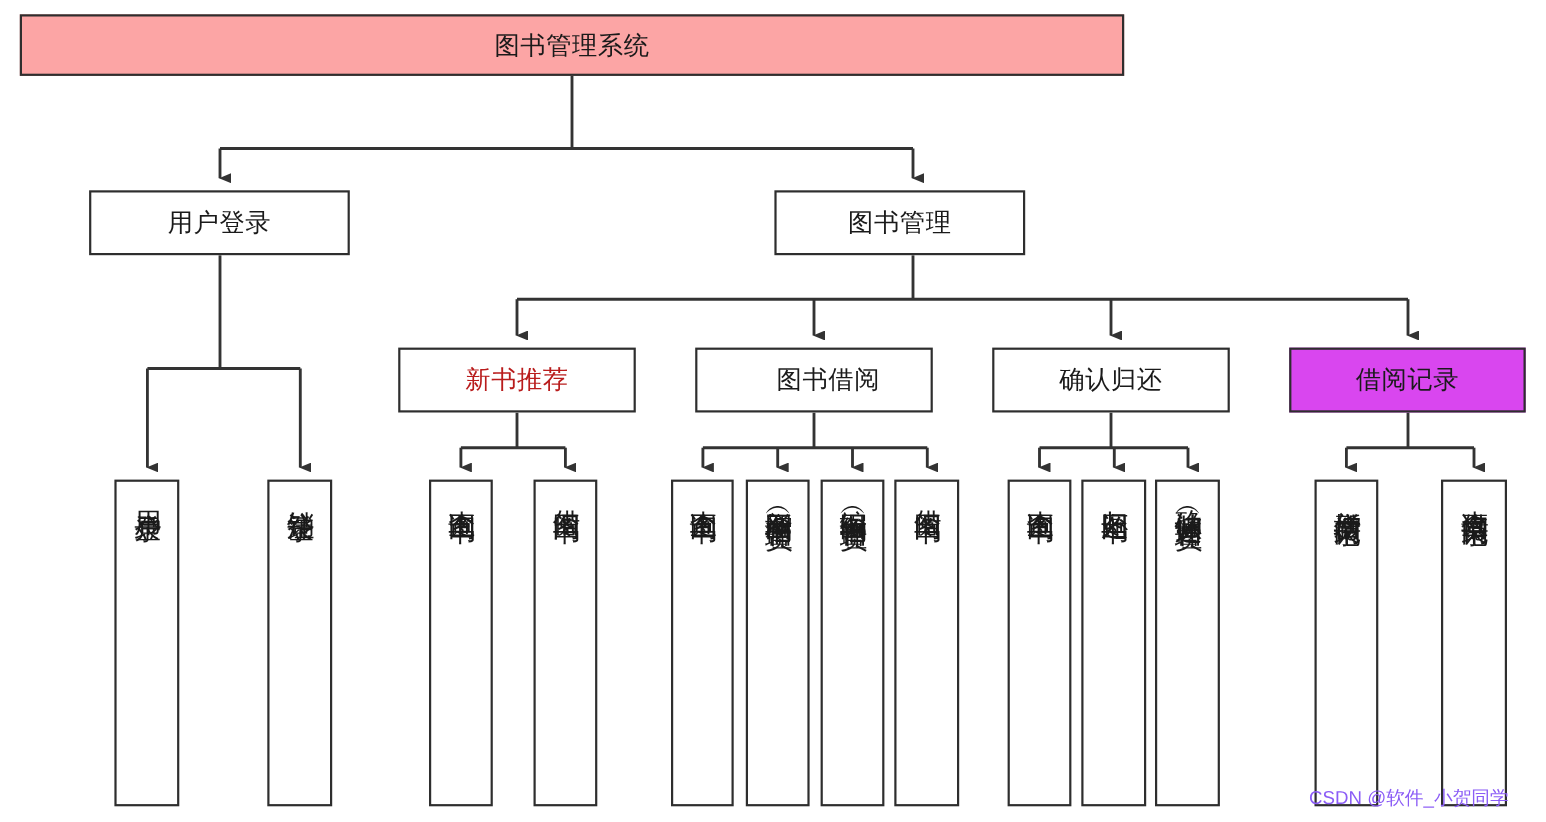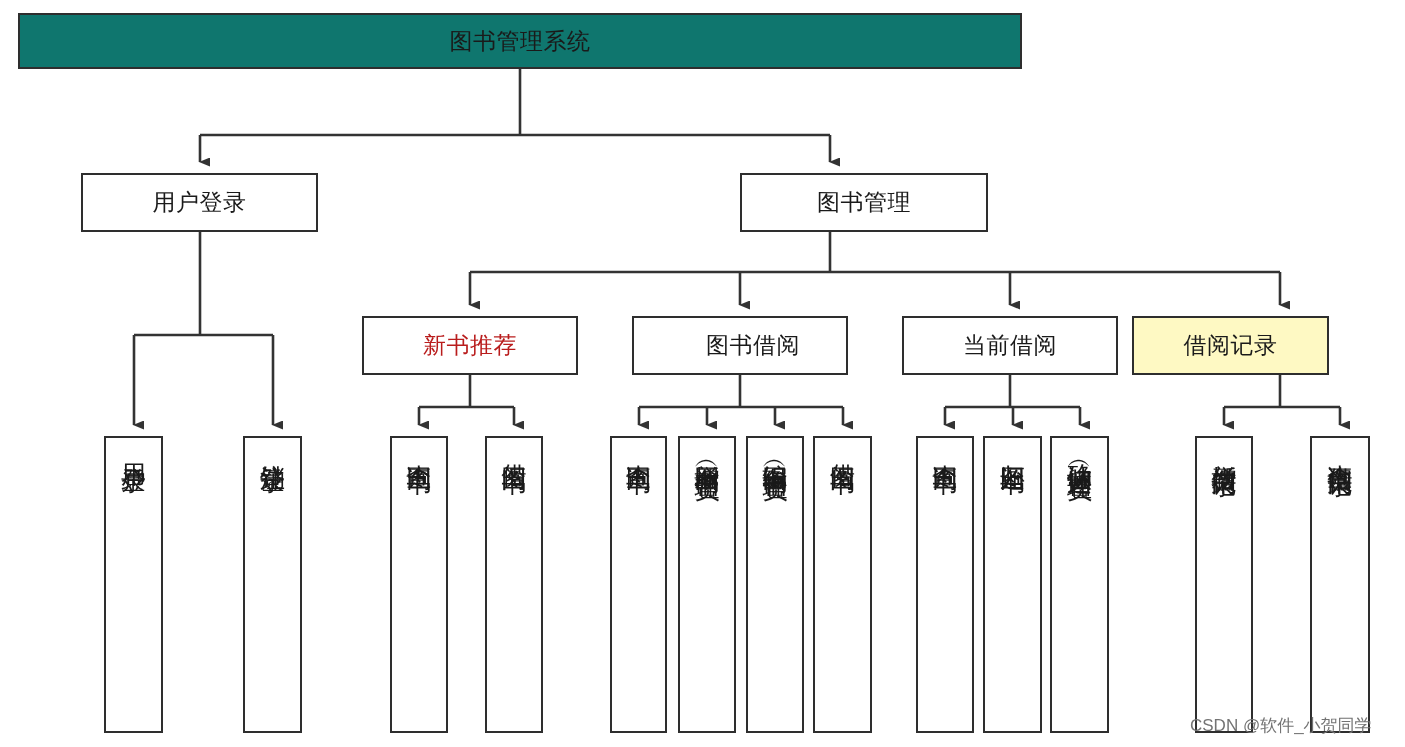--- a/index.html
+++ b/index.html
@@ -52,21 +52,21 @@
     text-orientation: upright;
     font-size: 25px;
     letter-spacing: 2px;
     line-height: 1.0;
   }
   .watermark {
     position: absolute;
     left: 1190px;
     top: 714px;
     font-size: 17px;
-    color: #737373;
+    color: #8b5cf6;
     white-space: nowrap;
     font-family: "Liberation Sans", "DejaVu Sans", sans-serif;
   }
 </style>
 </head>
 <body>
 
 <div id="canvas">
 
   <svg id="edges" viewBox="0 0 1405 747" width="1405" height="747" xmlns="http://www.w3.org/2000/svg">
@@ -106,39 +106,39 @@
         <path d="M1013 407 L1013 425" marker-end="url(#arrowhead)"></path>
         <path d="M1080 407 L1080 425" marker-end="url(#arrowhead)"></path>
         <path d="M1280 375 L1280 407"></path>
         <path d="M1224 407 L1340 407"></path>
         <path d="M1224 407 L1224 425" marker-end="url(#arrowhead)"></path>
         <path d="M1340 407 L1340 425" marker-end="url(#arrowhead)"></path>
       </g>
   </svg>
 
   <div id="nodes-layer">
-      <div class="node horiz" style="left: 18px; top: 13px; width: 1004px; height: 56px; border-color: rgb(46, 46, 46); background: #0f766e;">
+      <div class="node horiz" style="left: 18px; top: 13px; width: 1004px; height: 56px; border-color: rgb(46, 46, 46); background: #fca5a5;">
         <span class="node-label" style="color: rgb(26, 26, 26);">图书管理系统</span>
       </div>
       <div class="node horiz" style="left: 81px; top: 173px; width: 237px; height: 59px; border-color: rgb(46, 46, 46); background: rgb(255, 255, 255);">
         <span class="node-label" style="color: rgb(26, 26, 26);">用户登录</span>
       </div>
-      <div class="node horiz" style="left: 740px; top: 173px; width: 248px; height: 59px; border-color: rgb(46, 46, 46); background: rgb(255, 255, 255);">
+      <div class="node horiz" style="left: 704px; top: 173px; width: 228px; height: 59px; border-color: rgb(46, 46, 46); background: rgb(255, 255, 255);">
         <span class="node-label" style="color: rgb(26, 26, 26);">图书管理</span>
       </div>
       <div class="node horiz" style="left: 362px; top: 316px; width: 216px; height: 59px; border-color: rgb(46, 46, 46); background: rgb(255, 255, 255);">
         <span class="node-label" style="color: #b91c1c;">新书推荐</span>
       </div>
       <div class="node horiz" style="left: 632px; top: 316px; width: 216px; height: 59px; border-color: rgb(46, 46, 46); background: rgb(255, 255, 255);">
         <span class="node-label" style="color: rgb(26, 26, 26); margin-left: 26px;">图书借阅</span>
       </div>
       <div class="node horiz" style="left: 902px; top: 316px; width: 216px; height: 59px; border-color: rgb(46, 46, 46); background: rgb(255, 255, 255);">
-        <span class="node-label" style="color: rgb(26, 26, 26);">当前借阅</span>
+        <span class="node-label" style="color: rgb(26, 26, 26);">确认归还</span>
       </div>
-      <div class="node horiz" style="left: 1132px; top: 316px; width: 197px; height: 59px; border-color: rgb(46, 46, 46); background: #fef9c3;">
+      <div class="node horiz" style="left: 1172px; top: 316px; width: 215px; height: 59px; border-color: rgb(46, 46, 46); background: #d946ef;">
         <span class="node-label" style="color: rgb(26, 26, 26);">借阅记录</span>
       </div>
       <div class="node vert" style="left: 104px; top: 436px; width: 59px; height: 297px; border-color: rgb(46, 46, 46); background: rgb(255, 255, 255);">
         <span class="node-label" style="color: rgb(26, 26, 26);">用户登录</span>
       </div>
       <div class="node vert" style="left: 243px; top: 436px; width: 59px; height: 297px; border-color: rgb(46, 46, 46); background: rgb(255, 255, 255);">
         <span class="node-label" style="color: rgb(26, 26, 26);">注销登录</span>
       </div>
       <div class="node vert" style="left: 390px; top: 436px; width: 58px; height: 297px; border-color: rgb(46, 46, 46); background: rgb(255, 255, 255);">
         <span class="node-label" style="color: rgb(26, 26, 26);">查询图书</span>

